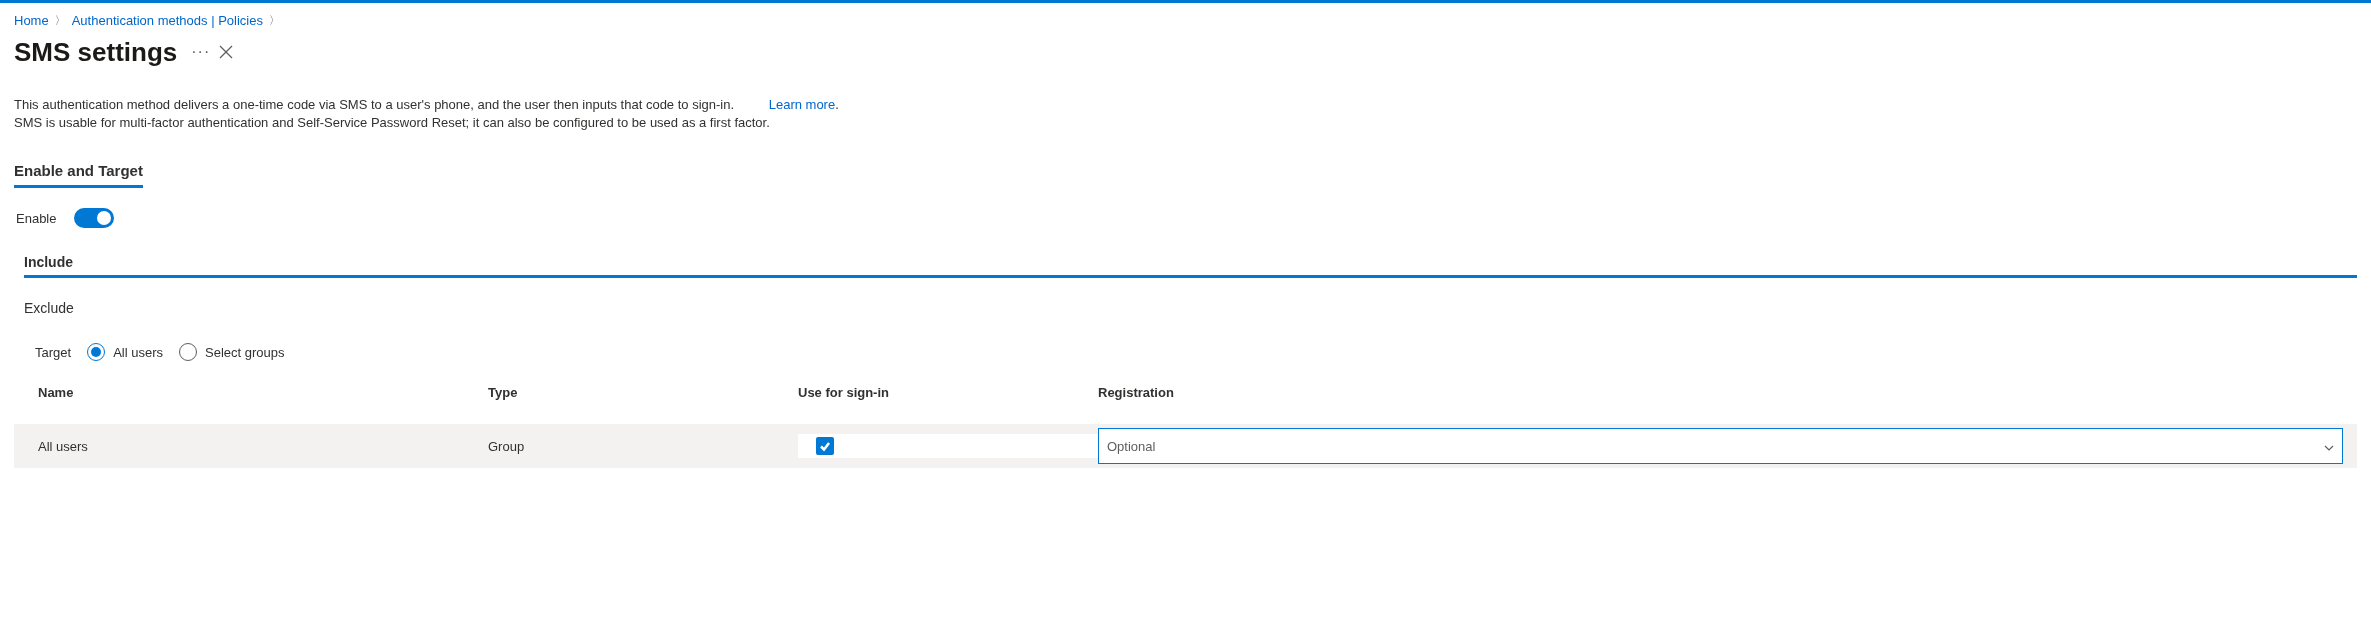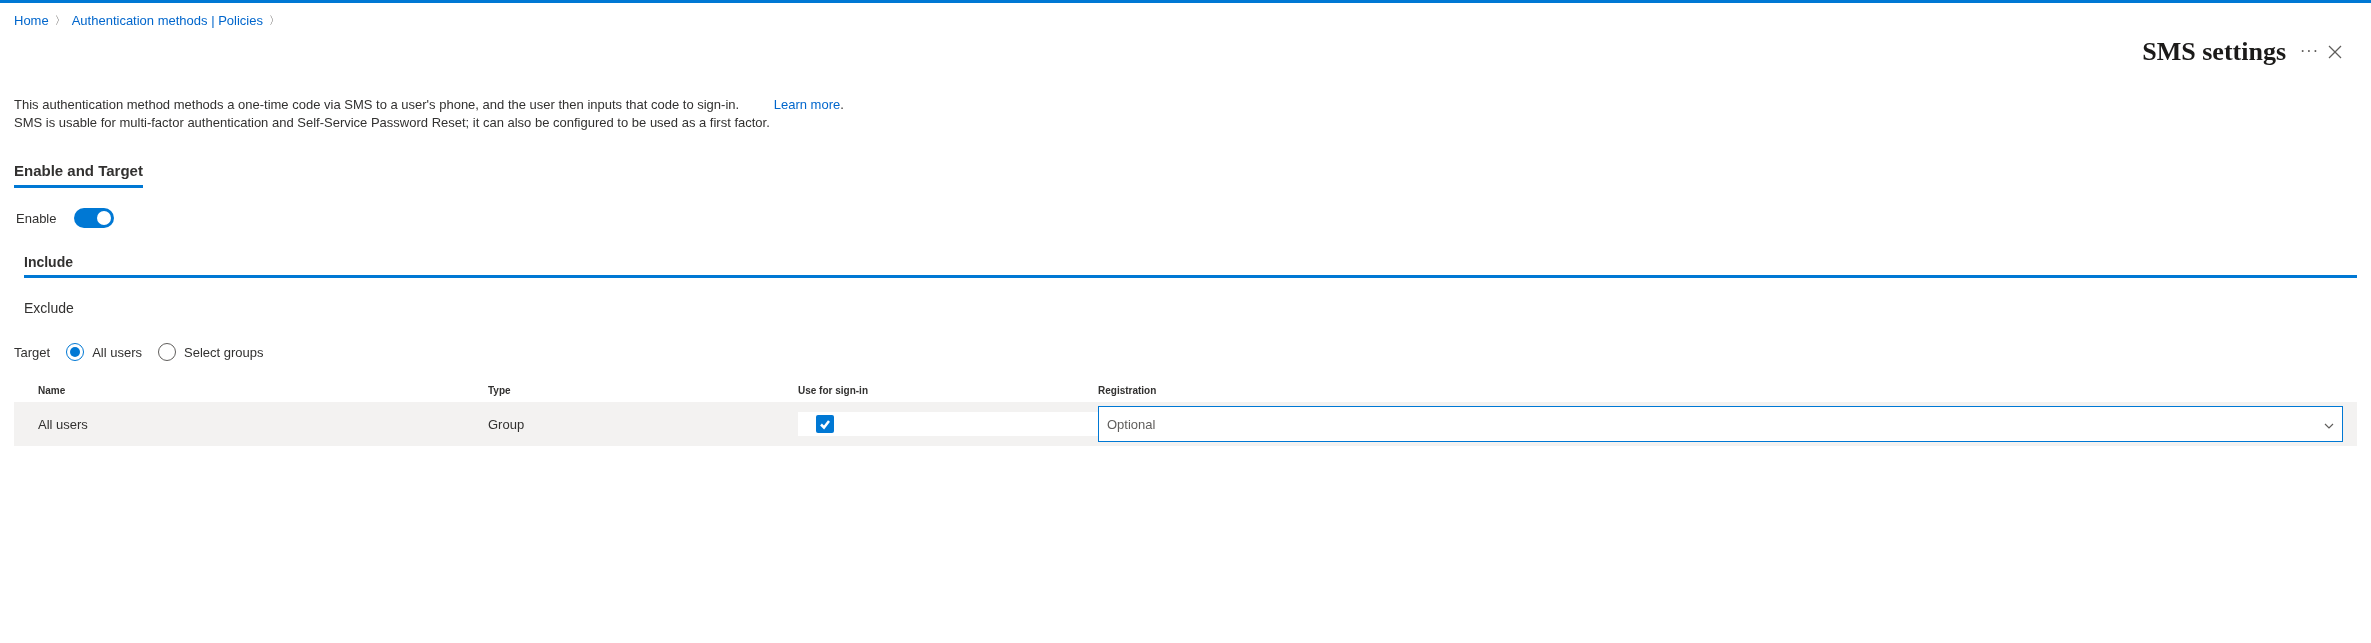--- a/index.html
+++ b/index.html
@@ -18,23 +18,22 @@
     align-items: center;
     gap: 6px;
     padding: 10px 0 8px 0;
     font-size: 13px;
   }
   .breadcrumb a { color: #0066cc; text-decoration: none; }
   .breadcrumb .chev { color: #605e5c; font-size: 11px; }
   .title-row {
     display: flex;
     align-items: center;
-    justify-content: flex-end;
+    justify-content: flex-start;
     padding: 0 0 28px 0;
-    font-family: Liberation Serif, serif;
   }
   .title-left { display: flex; align-items: center; gap: 14px; }
   h1 { font-size: 26px; font-weight: 600; margin: 0; color: #1b1a19;}
   .more-icon { color: #605e5c; font-size: 16px; cursor: pointer; letter-spacing: 1px;}
   .close-btn {
     width: 32px; height: 32px; display: flex; align-items:center; justify-content:center;
     cursor: pointer; color: #605e5c; margin-right: 6px;
   }
   .close-btn svg { width: 14px; height: 14px; }
   .desc { font-size: 13px; line-height: 1.4; color: #323130; }
@@ -55,31 +54,31 @@
     width: 40px; height: 20px; border-radius: 10px;
     background: #0078d4; position: relative; cursor: pointer;
   }
   .toggle .knob {
     width: 14px; height: 14px; background: #fff; border-radius: 50%;
     position: absolute; top: 3px; right: 3px;
   }
   .subtabs { display: flex; gap: 22px; margin-top: 26px; margin-left: 10px; flex-direction: column; }
   .subtab { font-size: 14px; padding-bottom: 5px; cursor: pointer; }
   .subtab.active { font-weight: 600; border-bottom: 3px solid #0078d4; }
-  .target-row { display: flex; align-items: center; gap: 16px; margin-top: 22px; margin-left: 0;}
+  .target-row { display: flex; align-items: center; gap: 16px; margin-top: 22px; margin-left: 21px;}
   .radio-item { display: flex; align-items: center; gap: 8px; cursor: pointer; font-size: 13px;}
   .radio-outer {
     width: 18px; height: 18px; border: 1px solid #605e5c; border-radius: 50%;
     display: flex; align-items: center; justify-content: center;
   }
   .radio-outer.checked { border-color: #0078d4; }
   .radio-inner { width: 10px; height: 10px; background: #0078d4; border-radius: 50%; }
   .table { margin-top: 18px; width: 100%; }
   .thead, .trow { display: grid; grid-template-columns: 450px 310px 300px 1fr; align-items: center; }
-  .thead { font-weight: 600; font-size: 10px; padding: 6px 0 6px 24px; }
+  .thead { font-weight: 600; font-size: 13px; padding: 6px 0 24px 24px; }
   .trow {
     background: #f3f2f1;
     padding: 4px 0 4px 24px;
     min-height: 28px;
     font-size: 13px;
   }
   .checkbox {
     width: 18px; height: 18px; background: #0078d4; border-radius: 2px;
     display: inline-flex; align-items: center; justify-content: center;
     margin-left: 18px;
@@ -117,21 +116,21 @@
     </div>
     <div class="close-btn">
       <svg viewBox="0 0 14 14">
           <line x1="1" y1="1" x2="13" y2="13" stroke="#605e5c" stroke-width="1.2"></line>
           <line x1="13" y1="1" x2="1" y2="13" stroke="#605e5c" stroke-width="1.2"></line>
         </svg>
     </div>
   </div>
 
   <div class="desc">
-    <span>This authentication method methods a one-time code via SMS to a user's phone, and the user then inputs that code to sign-in. </span><a href="#">Learn more</a><span>.</span><br>
+    <span>This authentication method delivers a one-time code via SMS to a user's phone, and the user then inputs that code to sign-in. </span><a href="#">Learn more</a><span>.</span><br>
     <span>SMS is usable for multi-factor authentication and Self-Service Password Reset; it can also be configured to be used as a first factor.</span>
   </div>
 
   <div class="section-tab-row">
     <div class="section-tab">Enable and Target</div>
   </div>
 
   <div class="enable-row">
     <span>Enable</span>
     <div class="toggle">

